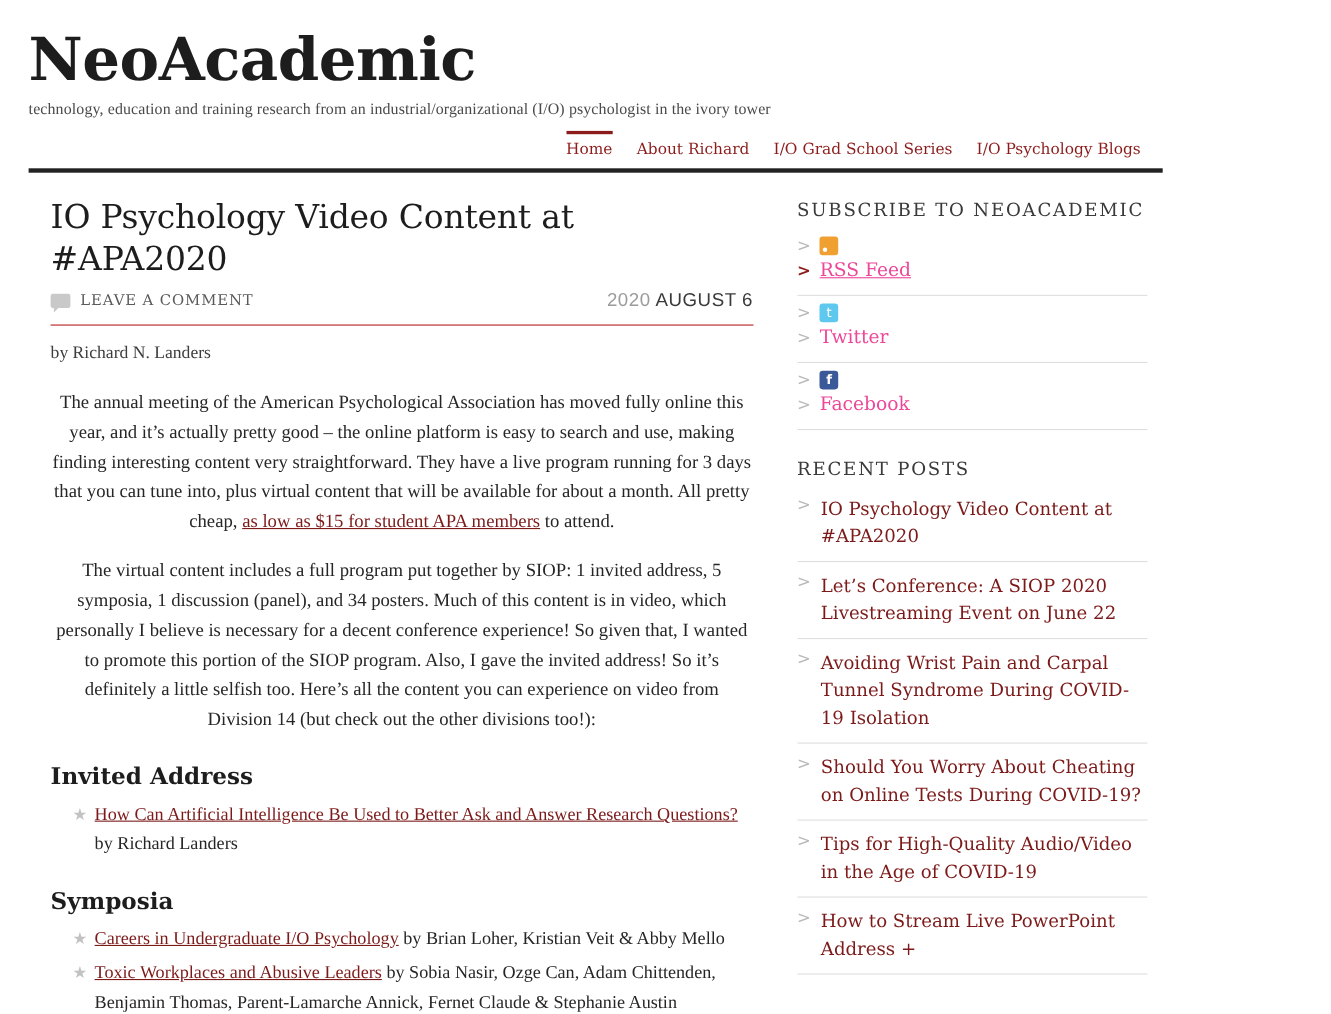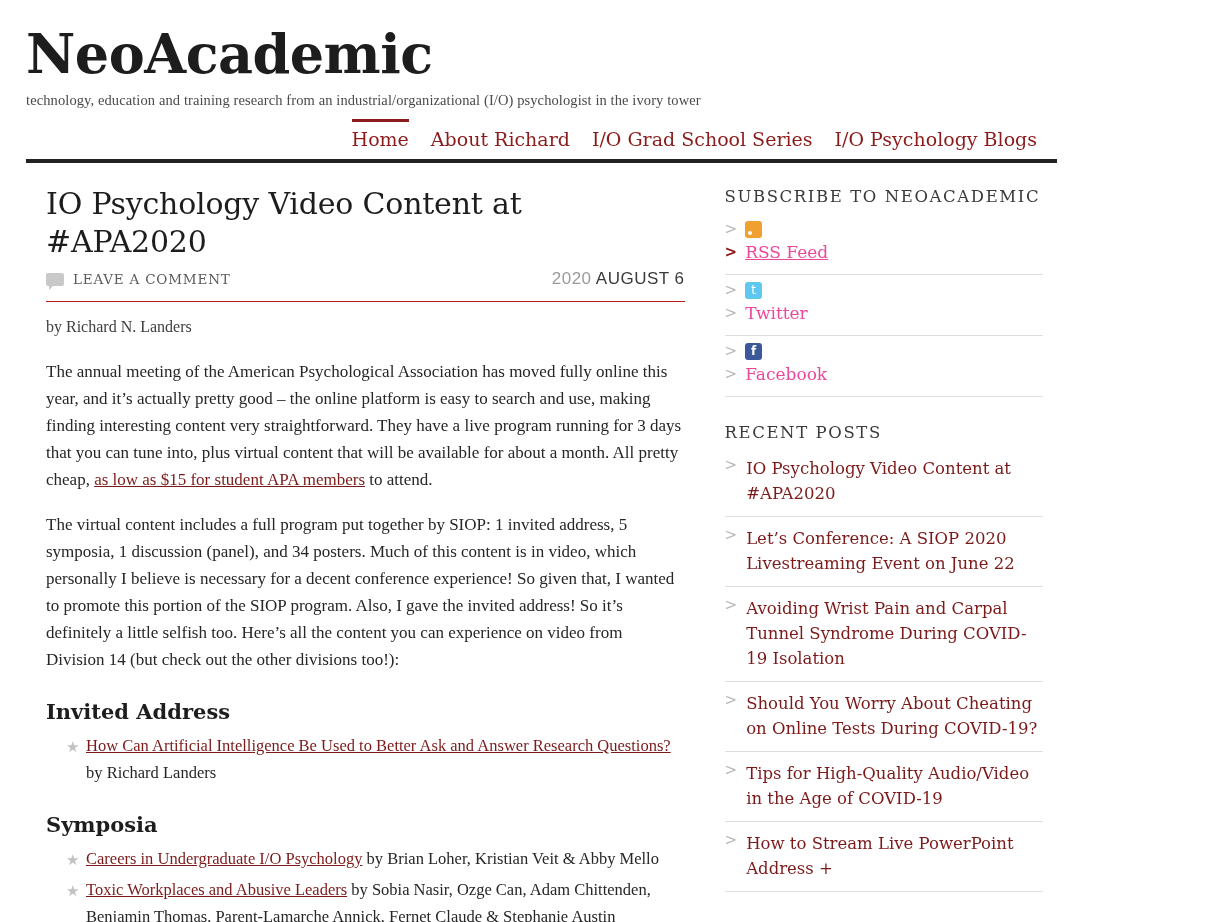--- a/index.html
+++ b/index.html
@@ -44,21 +44,21 @@
   .nav {
     display: flex;
     justify-content: flex-end;
     align-items: flex-end;
     gap: 22px;
     margin-top: 10px;
     padding-right: 20px;
   }
   .nav-item {
     font-family: "DejaVu Serif", serif;
-    font-size: 19px;
+    font-size: 14px;
     color: #8c1b1b;
     text-decoration: none;
     padding-bottom: 5px;
     cursor: pointer;
     white-space: nowrap;
   }
   .nav-item.current {
     border-top: 3px solid #8c1b1b;
     padding-top: 6px;
   }
@@ -140,21 +140,21 @@
     font-size: 16px;
     color: #3d3d3d;
     margin: 16px 0 22px 0;
   }
 
   .para {
     font-size: 17px;
     line-height: 27px;
     color: #262626;
     margin: 0 0 18px 0;
-    text-align: left;
+    text-align: center;
   }
   .para a, .inline-link {
     color: #7c1a1a;
     text-decoration: underline;
   }
 
   .sec-head {
     font-family: "DejaVu Serif", serif;
     font-weight: bold;
     font-size: 21px;

